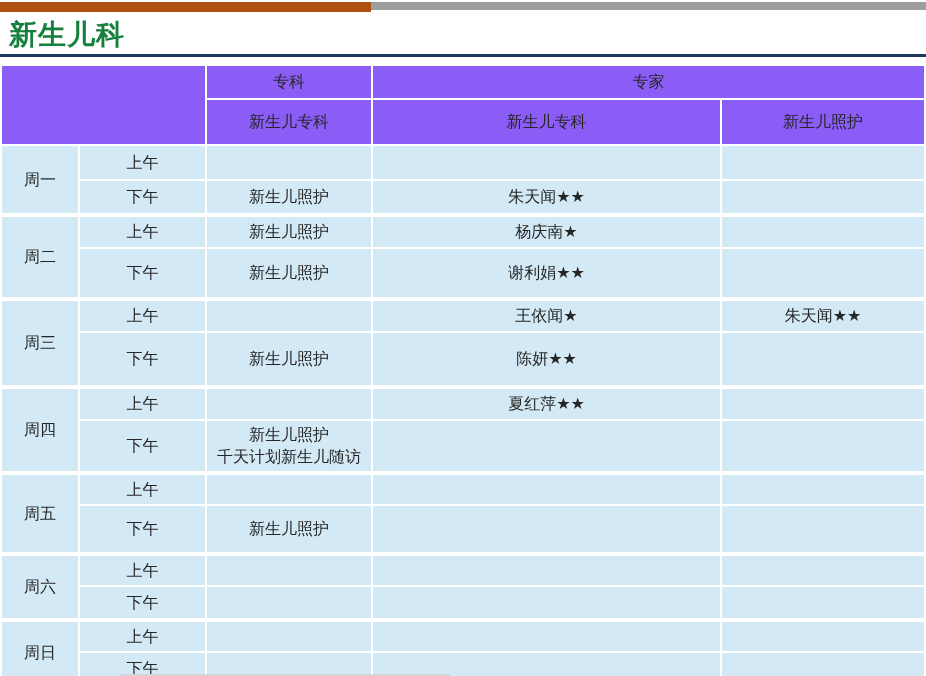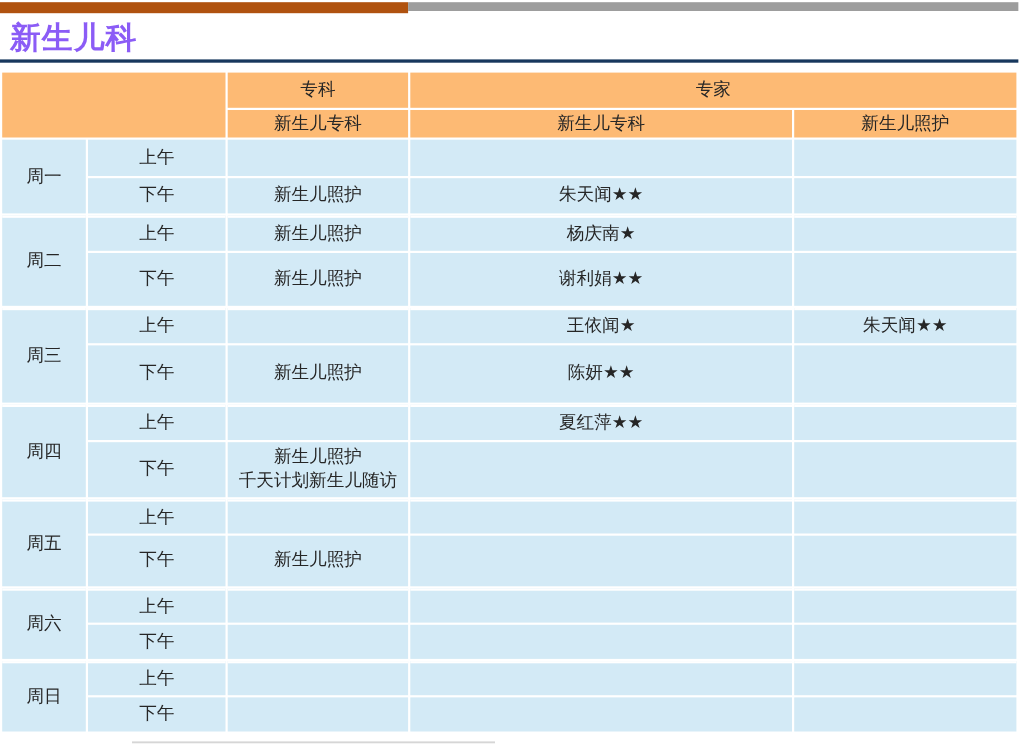--- a/index.html
+++ b/index.html
@@ -18,21 +18,21 @@
   .bar-gray {
     position: absolute; top: 2px; left: 371px;
     width: 555px; height: 8px;
     background: #9d9d9d;
   }
   .page-title {
     position: absolute; top: 16px; left: 9px;
     margin: 0;
     font-size: 28px; font-weight: bold;
     letter-spacing: 1px;
-    color: #8b5cf6;
+    color: #15803d;
   }
   .title-rule {
     position: absolute; top: 54px; left: 0;
     width: 926px; height: 3px;
     background: #17375d;
   }
   table.schedule {
     position: absolute; top: 64px; left: 0;
     width: 926px;
     table-layout: fixed;
@@ -44,21 +44,21 @@
     text-align: center;
     vertical-align: middle;
     font-size: 16px;
     color: #262626;
     background: #d3eaf6;
     white-space: pre-line;
     line-height: 1.35;
     overflow: hidden;
   }
   table.schedule thead td {
-    background: #fdba74;
+    background: #8b5cf6;
   }
   tbody tr.group-start td {
     border-top: 2px solid #ffffff;
   }
   .next-table-edge {
     position: absolute; top: 674px; left: 120px;
     width: 330px; height: 2px;
     background: #d6d6d6;
   }
 </style>
@@ -78,21 +78,21 @@
     <col style="width:164px">
     <col style="width:347px">
     <col style="width:202px">
   </colgroup>
   <thead>
     <tr style="height:32px">
       <td colspan="2" rowspan="2"></td>
       <td>专科</td>
       <td colspan="2">专家</td>
     </tr>
-    <tr style="height:25px">
+    <tr style="height:44px">
       <td>新生儿专科</td>
       <td>新生儿专科</td>
       <td>新生儿照护</td>
     </tr>
   </thead>
   <tbody>
       <tr style="height: 33px;">
         <td rowspan="2">周一</td>
         <td>上午</td>
         <td></td>

